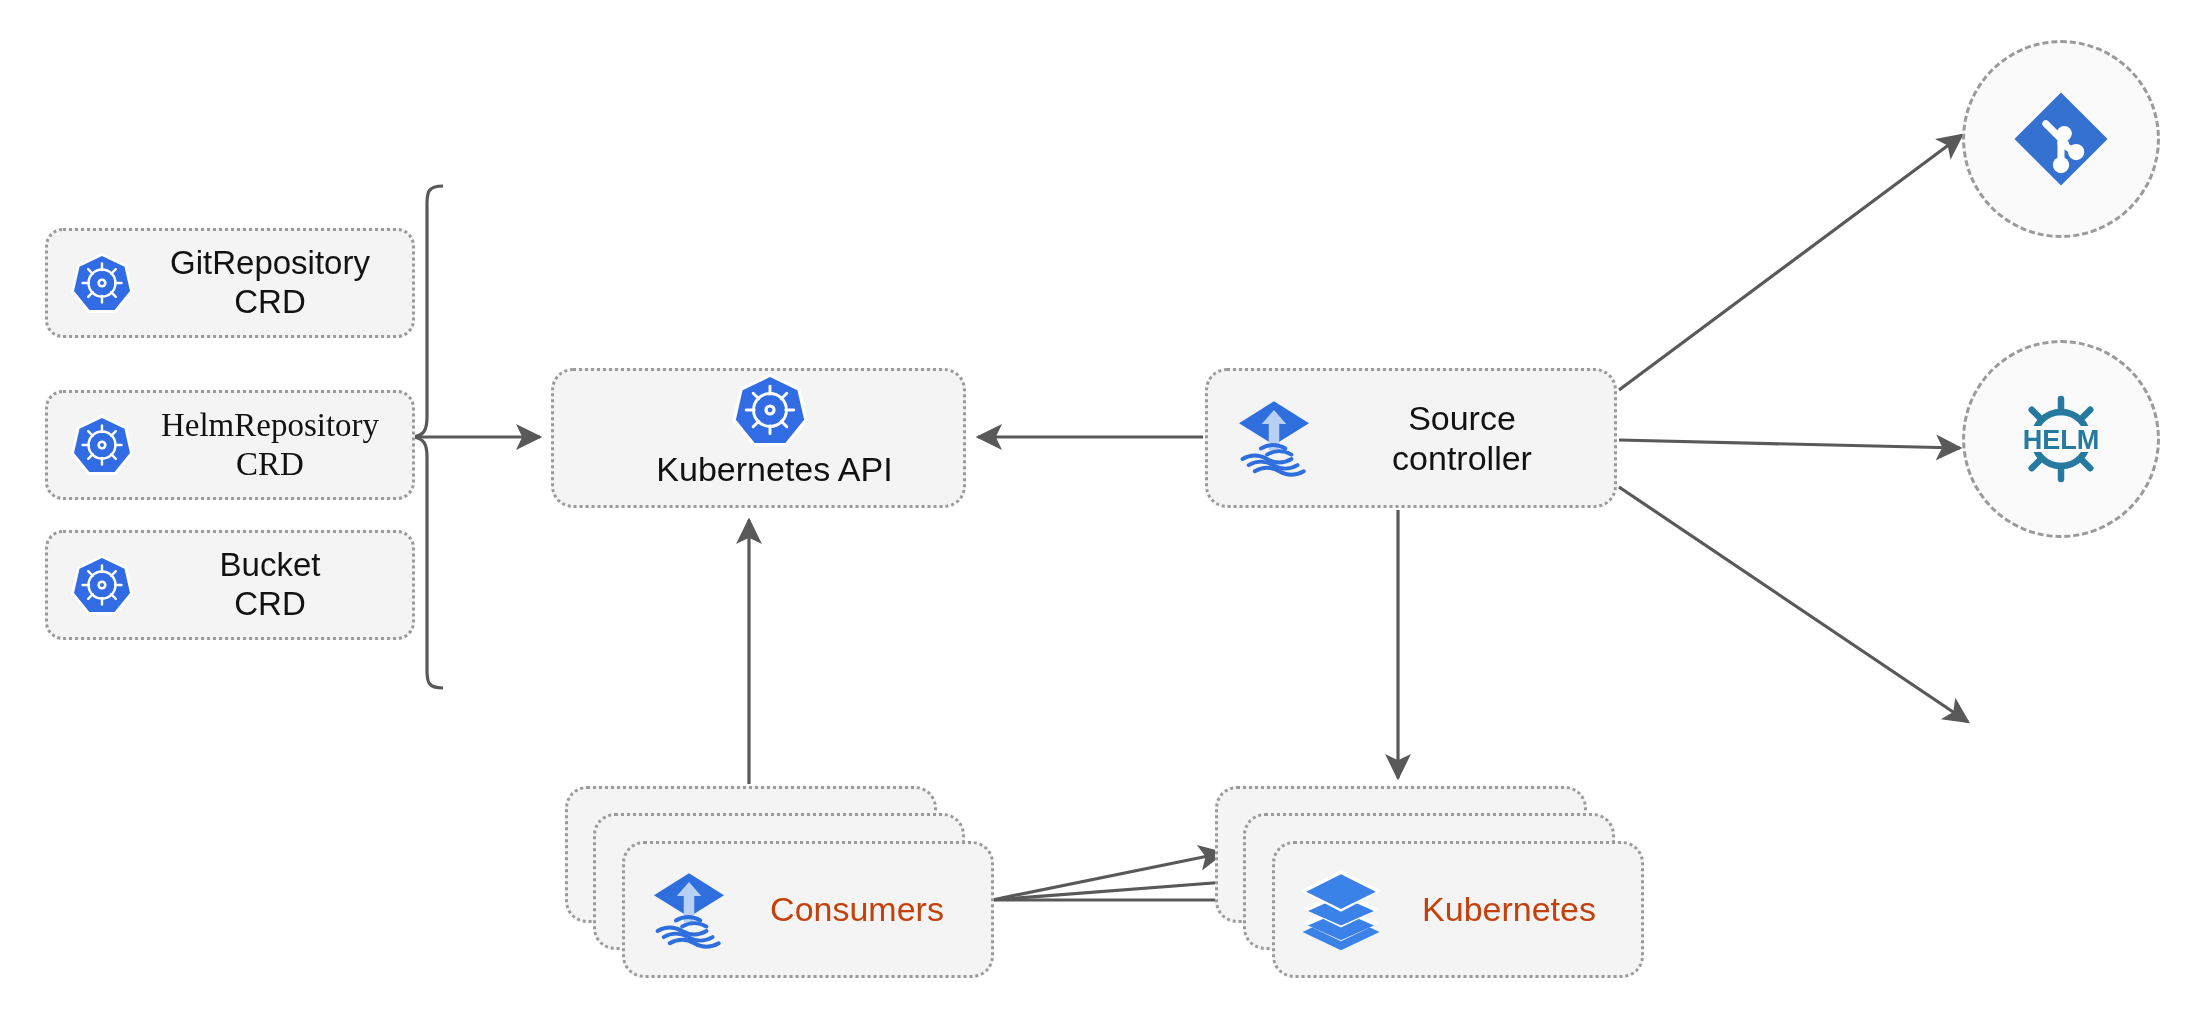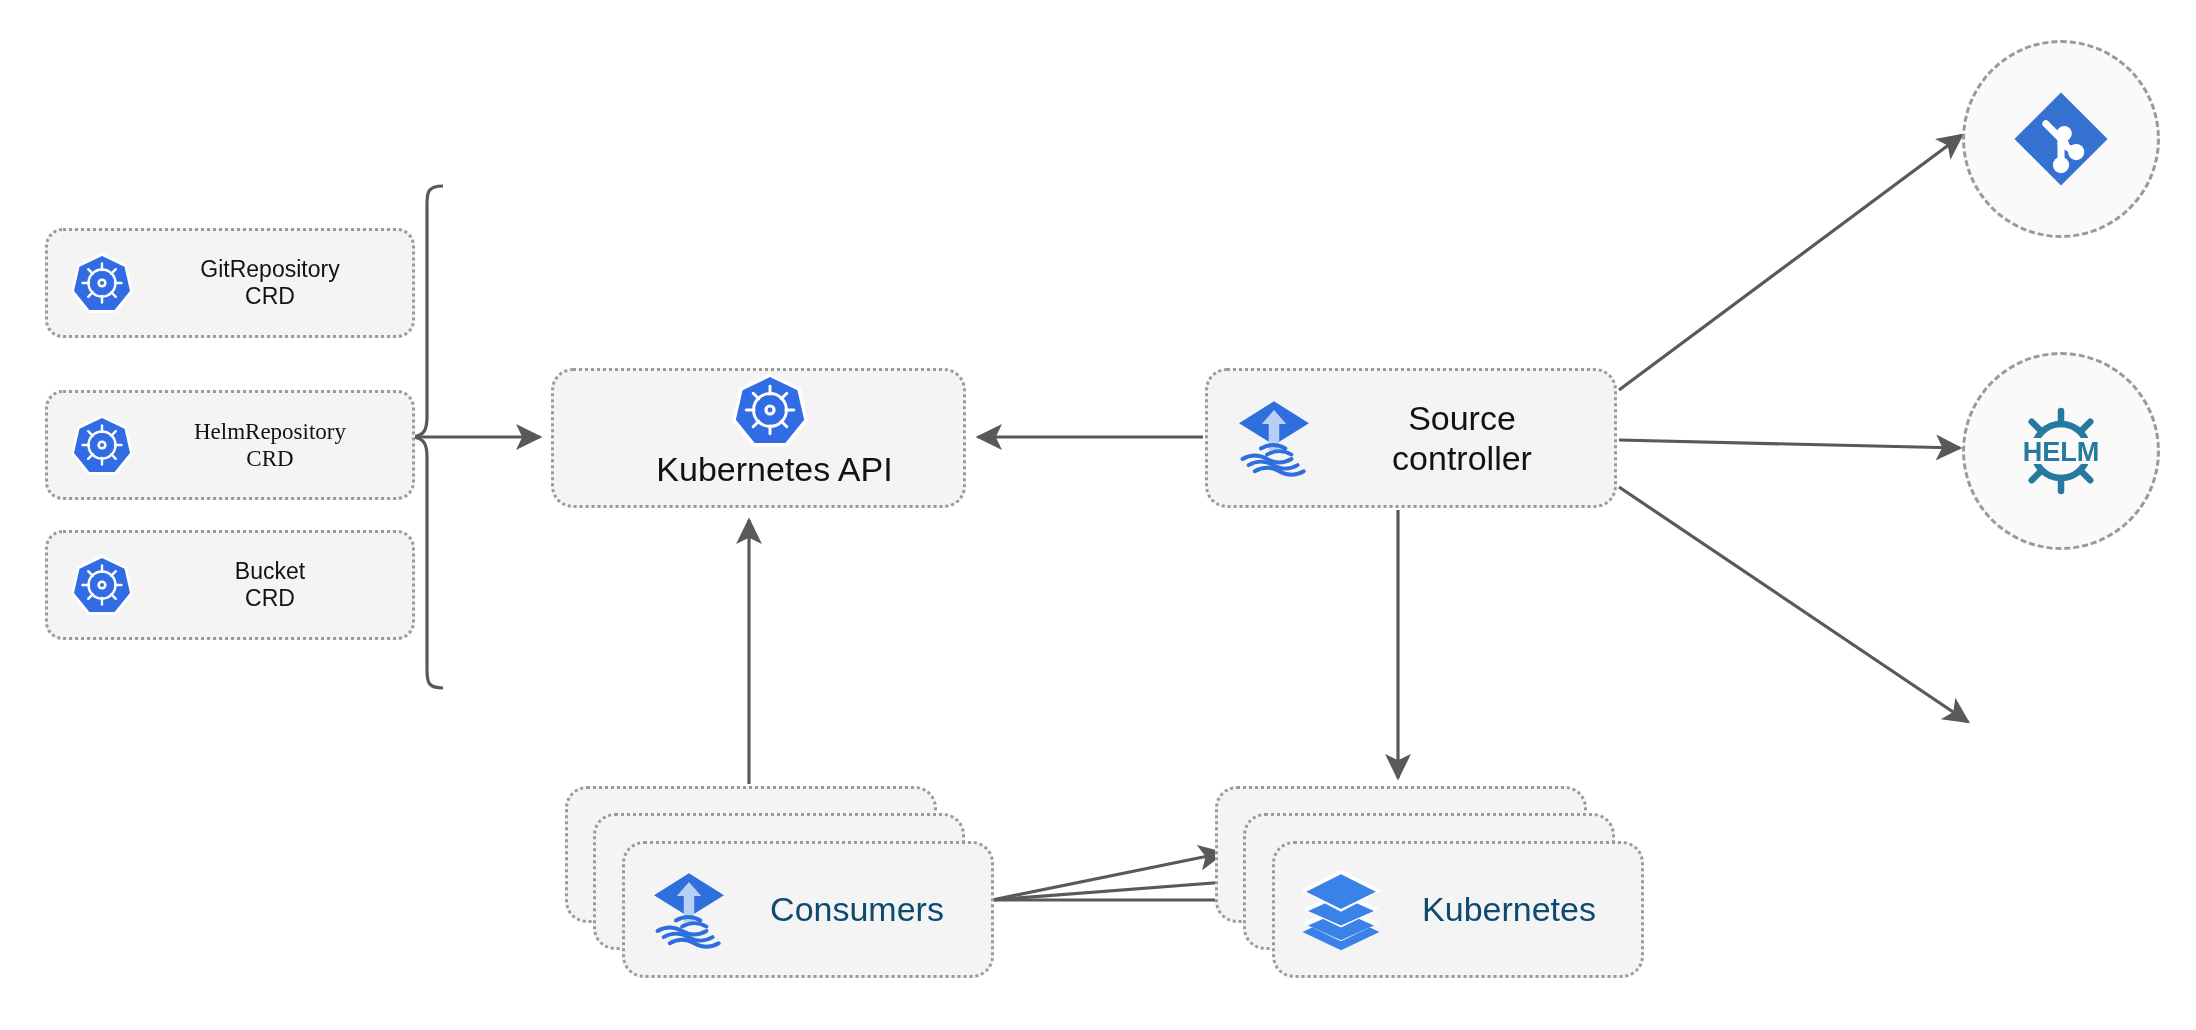--- a/index.html
+++ b/index.html
@@ -55,21 +55,21 @@
   }
 
   
   .crd-card {
     left: 45px;
     width: 370px;
     height: 110px;
     border-radius: 18px;
     padding-left: 22px;
   }
-  .crd-card .label { font-size: 23px; }
+  .crd-card .label { font-size: 33px; }
   #crd-0 { top: 228px; }
   #crd-1 { top: 390px; font-family: Liberation Serif, serif; }
   #crd-2 { top: 530px; }
 
   
   #k8s-api-node {
     left: 551px;
     top: 368px;
     width: 415px;
     height: 140px;
@@ -104,21 +104,21 @@
   .stack .sheet.s1 { left: 0px;  top: 0px;  }
   .stack .sheet.s2 { left: 28px; top: 27px; }
   .stack .sheet.s3 {
     left: 57px; top: 55px;
     display: flex;
     align-items: center;
     padding-left: 22px;
   }
   .stack .label {
     font-size: 34px;
-    color: #0c4a6e;
+    color: #c2410c;
     flex: 1 1 auto;
     text-align: center;
     padding-right: 8px;
   }
   #consumers-node { left: 565px; top: 786px; }
   #artifacts-node { left: 1215px; top: 786px; }
 
   
   .circle-node {
     position: absolute;
@@ -126,21 +126,21 @@
     width: 198px;
     height: 198px;
     border-radius: 50%;
     border: 3px dashed #9a9a9a;
     background: #fafafa;
     display: flex;
     align-items: center;
     justify-content: center;
   }
   #git-node  { left: 1962px; top: 40px;  }
-  #helm-node { left: 1962px; top: 352px; }
+  #helm-node { left: 1962px; top: 340px; }
   #s3-node   { left: 1962px; top: 668px; }
 
   
   .ico { display: block; }
   .ico-k8s-sm { width: 64px;  height: 64px;  }
   .ico-k8s-md { width: 78px;  height: 78px;  }
   .ico-flux   { width: 84px;  height: 84px;  }
   .ico-layers { width: 88px;  height: 88px;  }
   .ico-circle { width: 104px; height: 104px; }
 </style>

